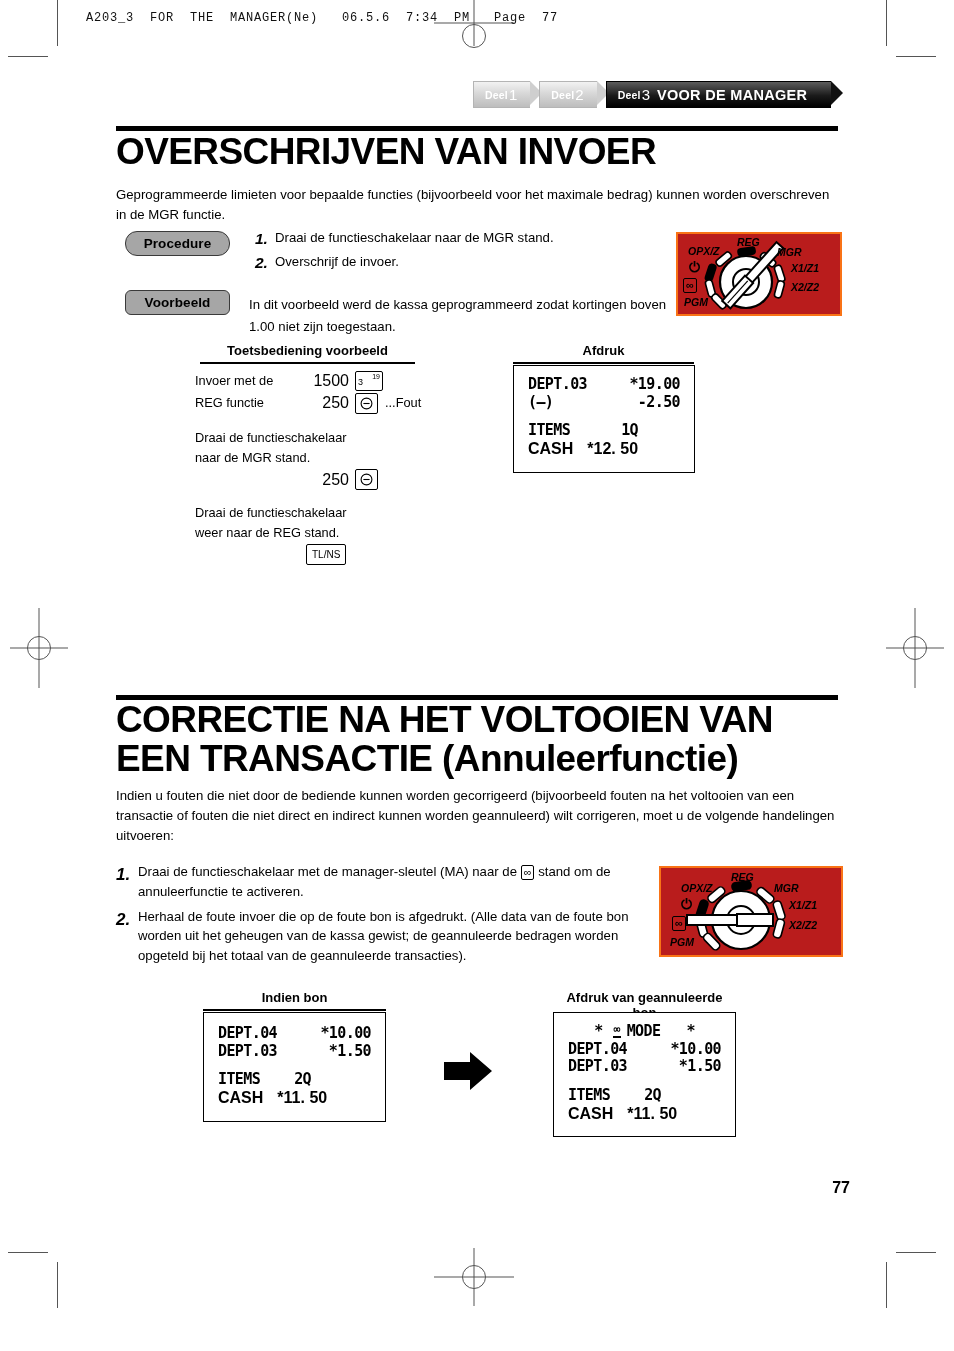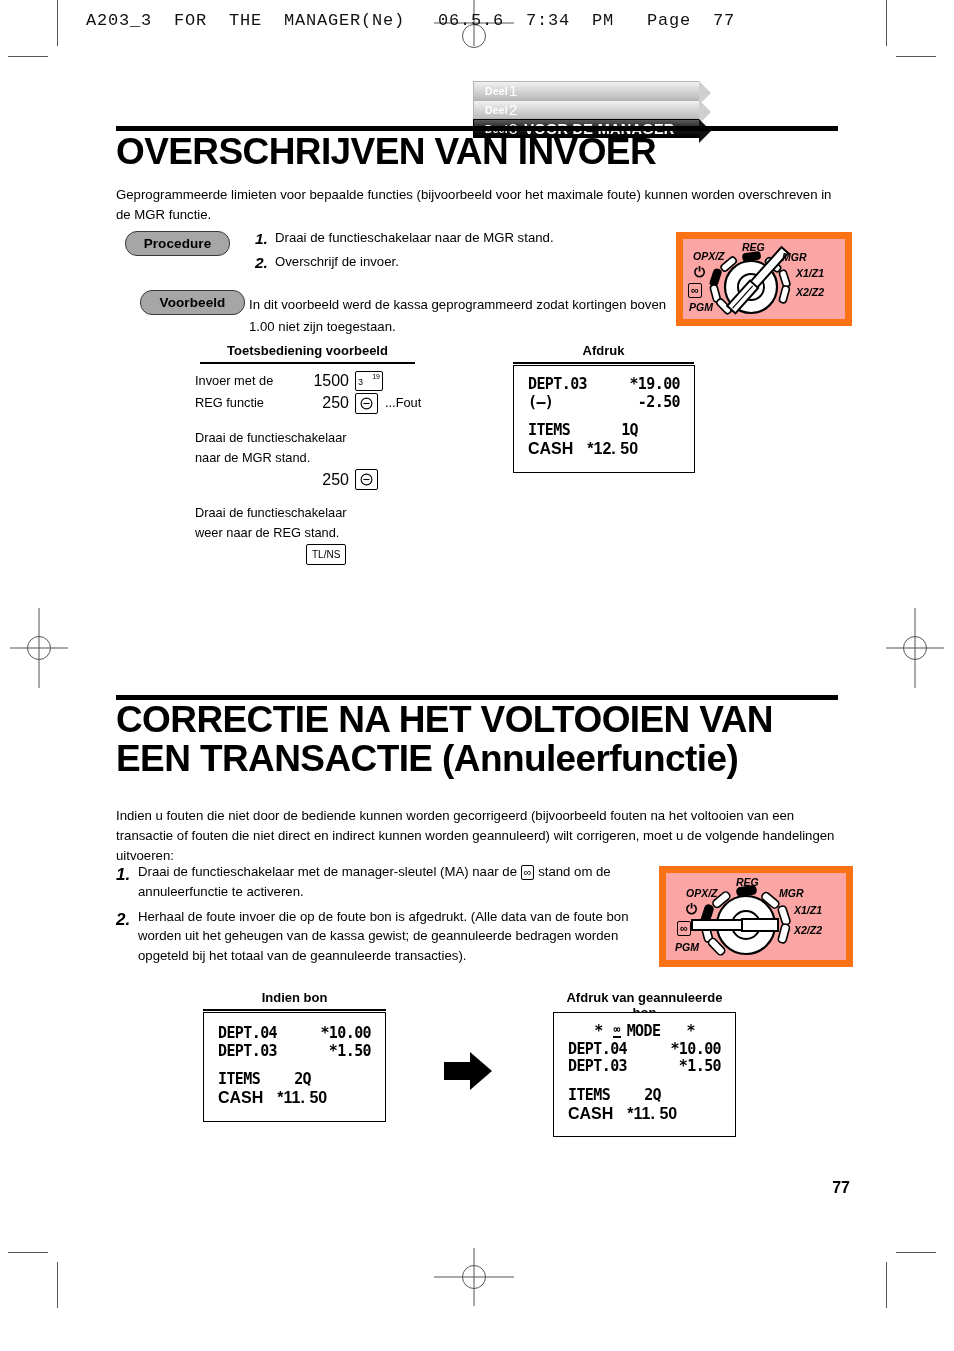--- a/index.html
+++ b/index.html
@@ -21,34 +21,33 @@
   .reg-mark { position: absolute; }
   .reg-mark .v { position: absolute; left: 50%; top: 0; width: 1px; height: 100%; background: #555; transform: translateX(-50%); }
   .reg-mark .h { position: absolute; top: 50%; left: 0; height: 1px; width: 100%; background: #555; transform: translateY(-50%); }
   .reg-mark .c { position: absolute; left: 50%; top: 50%; width: 22px; height: 22px; border: 1px solid #555; border-radius: 50%; transform: translate(-50%,-50%); }
 
   
   .doc-header {
     position: absolute;
     left: 86px; top: 11px;
     font-family: "Liberation Mono", monospace;
-    font-size: 17px;
+    font-size: 12px;
     letter-spacing: 0.8px;
     color: #111;
     white-space: pre;
   }
 
   
   .tabbar {
     position: absolute;
     left: 473px; top: 81px;
-    height: 15px;
+    height: 27px;
     display: flex;
     align-items: stretch;
-    flex-direction: column;
   }
   .tab {
     position: relative;
     display: flex;
     align-items: center;
     padding: 0 13px 0 11px;
     font-size: 12px;
     color: #ffffff;
     background: linear-gradient(180deg, #f2f2f2 0%, #d8d8d8 45%, #bdbdbd 100%);
     border: 1px solid #b4b4b4;
@@ -126,22 +125,22 @@
     width: 20px; flex: none; text-align: left; line-height: 1.45;
   }
   .step .tx { font-size: 13.2px; line-height: 1.45; }
 
   .steps-big .step .no { font-size: 17px; width: 22px; line-height: 1.5;}
   .steps-big .step .tx { font-size: 13.2px; line-height: 1.5; }
 
   
   .dialbox {
     position: absolute;
-    border: 7px solid #f97316;
-    background: #fca5a5;
+    border: 2px solid #f97316;
+    background: #b91c1c;
   }
   .dialbox .lab {
     position: absolute;
     font-size: 10.5px;
     font-style: italic;
     font-weight: bold;
     color: #000;
     white-space: nowrap;
   }
 
@@ -272,24 +271,24 @@
   <div class="tab active">
     <span class="lbl">Deel</span>
       <span class="num">3</span>
       <span class="title">VOOR DE MANAGER</span>
   </div>
 </div>
 
 <div class="rule" style="top:126px;"></div>
 <div class="h1" style="top:132px;">OVERSCHRIJVEN VAN INVOER</div>
 
-<div class="para" style="left:116px;top:185px;width:722px;">Geprogrammeerde limieten voor bepaalde functies (bijvoorbeeld voor het maximale foute) kunnen worden overschreven in de MGR functie.</div>
+<div class="para" style="left:116px;top:185px;width:722px;">Geprogrammeerde limieten voor bepaalde functies (bijvoorbeeld voor het maximale bedrag) kunnen worden overschreven in de MGR functie.</div>
 
 <div class="pill" style="left:125px;top:231px;width:103px;height:23px;">Procedure</div>
-<div class="pill" style="left:140px;top:290px;width:103px;height:23px;">Voorbeeld</div>
+<div class="pill" style="left:125px;top:290px;width:103px;height:23px;border-radius:6px;">Voorbeeld</div>
 
 <div class="steps" style="left:255px;top:228px;width:400px;">
   <div class="step">
     <span class="no">1.</span>
     <span class="tx">Draai de functieschakelaar naar de MGR stand.</span>
   </div>
   <div class="step">
     <span class="no">2.</span>
     <span class="tx">Overschrijf de invoer.</span>
   </div>
@@ -396,21 +395,21 @@
   <div class="rtotal">
     <span>CASH</span>
     <span style="margin-left:14px;text-align:right;">*12. 50</span>
   </div>
 </div>
 
 <div class="rule" style="top:695px;"></div>
 <div class="h1" style="top:700px;">CORRECTIE NA HET VOLTOOIEN VAN
 EEN TRANSACTIE (Annuleerfunctie)</div>
 
-<div class="para" style="left:116px;top:786px;width:726px;margin-top:20px;">Indien u fouten die niet door de bediende kunnen worden gecorrigeerd (bijvoorbeeld fouten na het voltooien van een transactie of fouten die niet direct en indirect kunnen worden geannuleerd) wilt corrigeren, moet u de volgende handelingen uitvoeren:</div>
+<div class="para" style="left:116px;top:786px;width:726px;">Indien u fouten die niet door de bediende kunnen worden gecorrigeerd (bijvoorbeeld fouten na het voltooien van een transactie of fouten die niet direct en indirect kunnen worden geannuleerd) wilt corrigeren, moet u de volgende handelingen uitvoeren:</div>
 
 <div class="steps steps-big" style="left:116px;top:862px;width:530px;">
   <div class="step" style="margin-bottom:5px;">
     <span class="no">1.</span>
     <span class="tx">
       <span>Draai de functieschakelaar met de manager-sleutel (MA) naar de </span><span class="voidsym">∞</span><span> stand om de annuleerfunctie te activeren.</span>
     </span>
   </div>
   <div class="step">
     <span class="no">2.</span>

